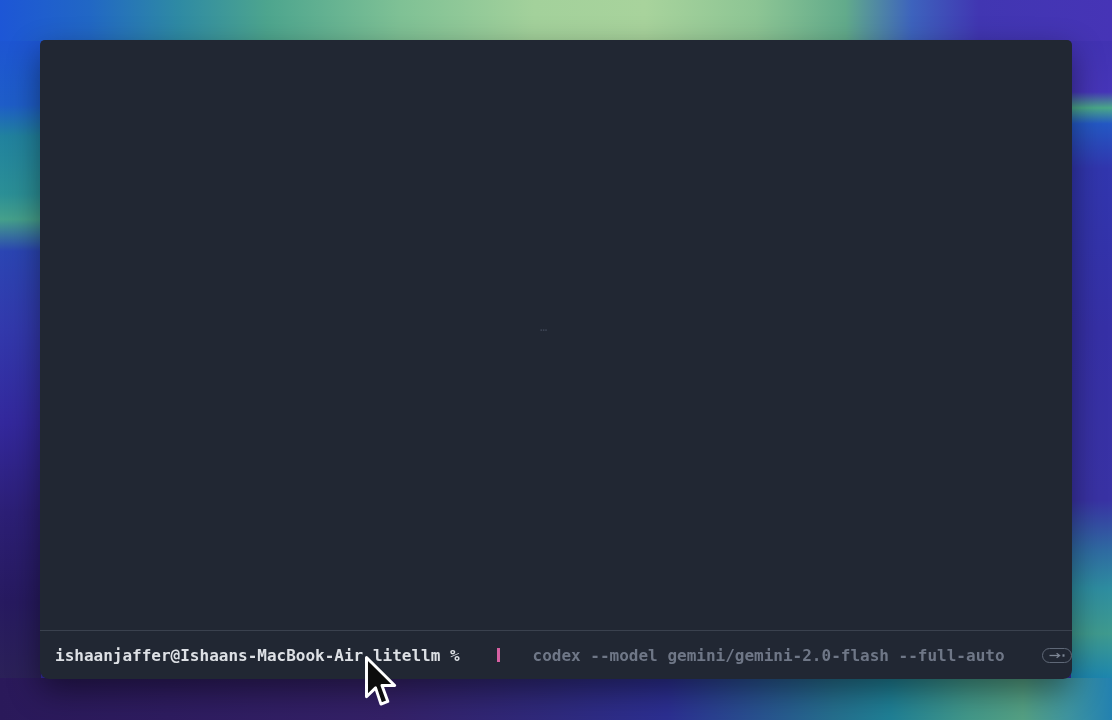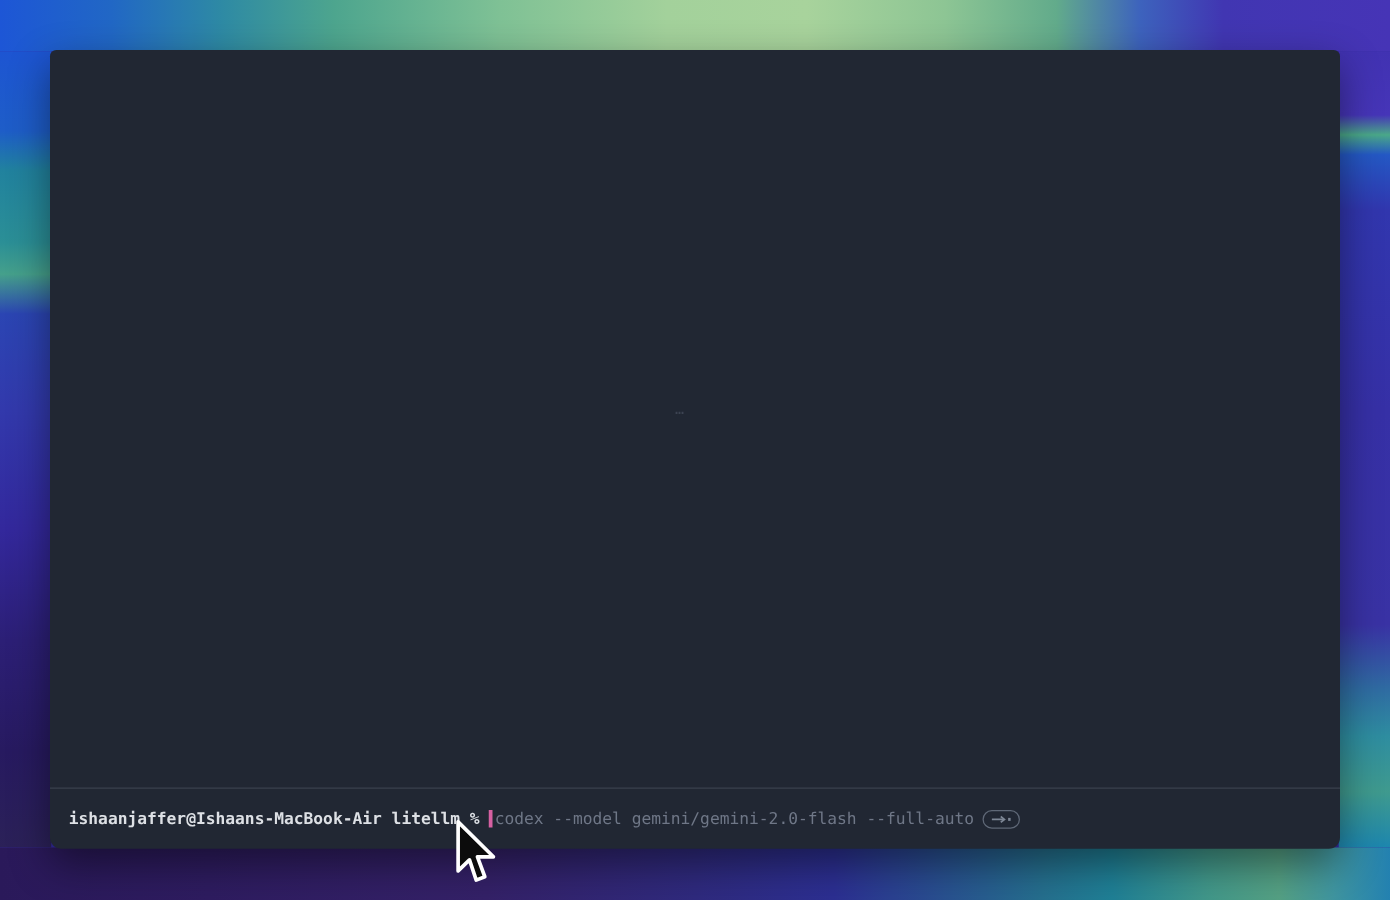--- a/index.html
+++ b/index.html
@@ -70,37 +70,39 @@
     left: 0; right: 0; top: 590px;
     height: 1px;
     background: #3a414e;
   }
   .prompt-row {
     position: absolute;
     left: 0; right: 0; top: 591px; height: 48px;
     display: flex;
     align-items: center;
     padding-left: 15px;
-    font-size: 13px;
+    font-size: 16px;
     white-space: pre;
+    justify-content: space-between;
   }
   .shell-prompt {
     color: #dde0e5;
     font-weight: bold;
   }
   .text-cursor {
     display: inline-block;
     width: 3px; height: 14px;
     margin-left: 7px;
     margin-right: 2px;
     background: #d660a2;
     vertical-align: middle;
   }
   .command-autosuggestion {
     color: #6f7787;
+    font-weight: bold;
   }
   .accept-hint {
     display: inline-flex;
     align-items: center;
     justify-content: center;
     margin-left: 7px;
     width: 30px; height: 15px;
     border: 1px solid #5f6877;
     border-radius: 8px;
     box-sizing: border-box;

